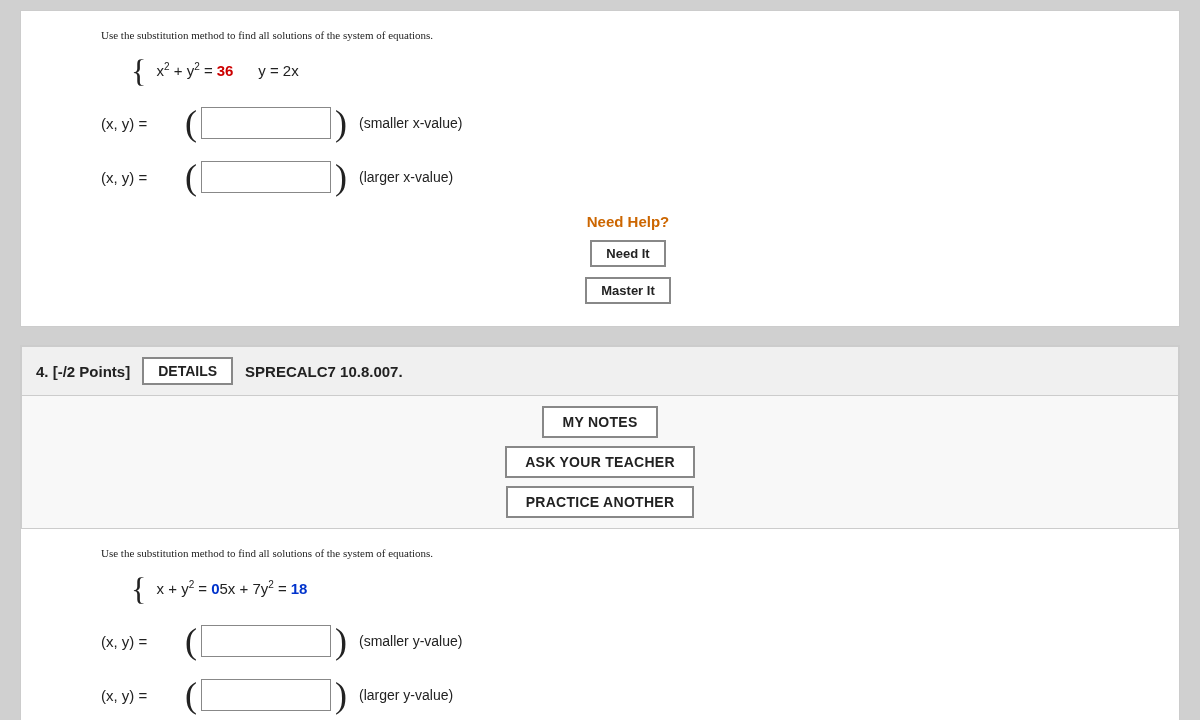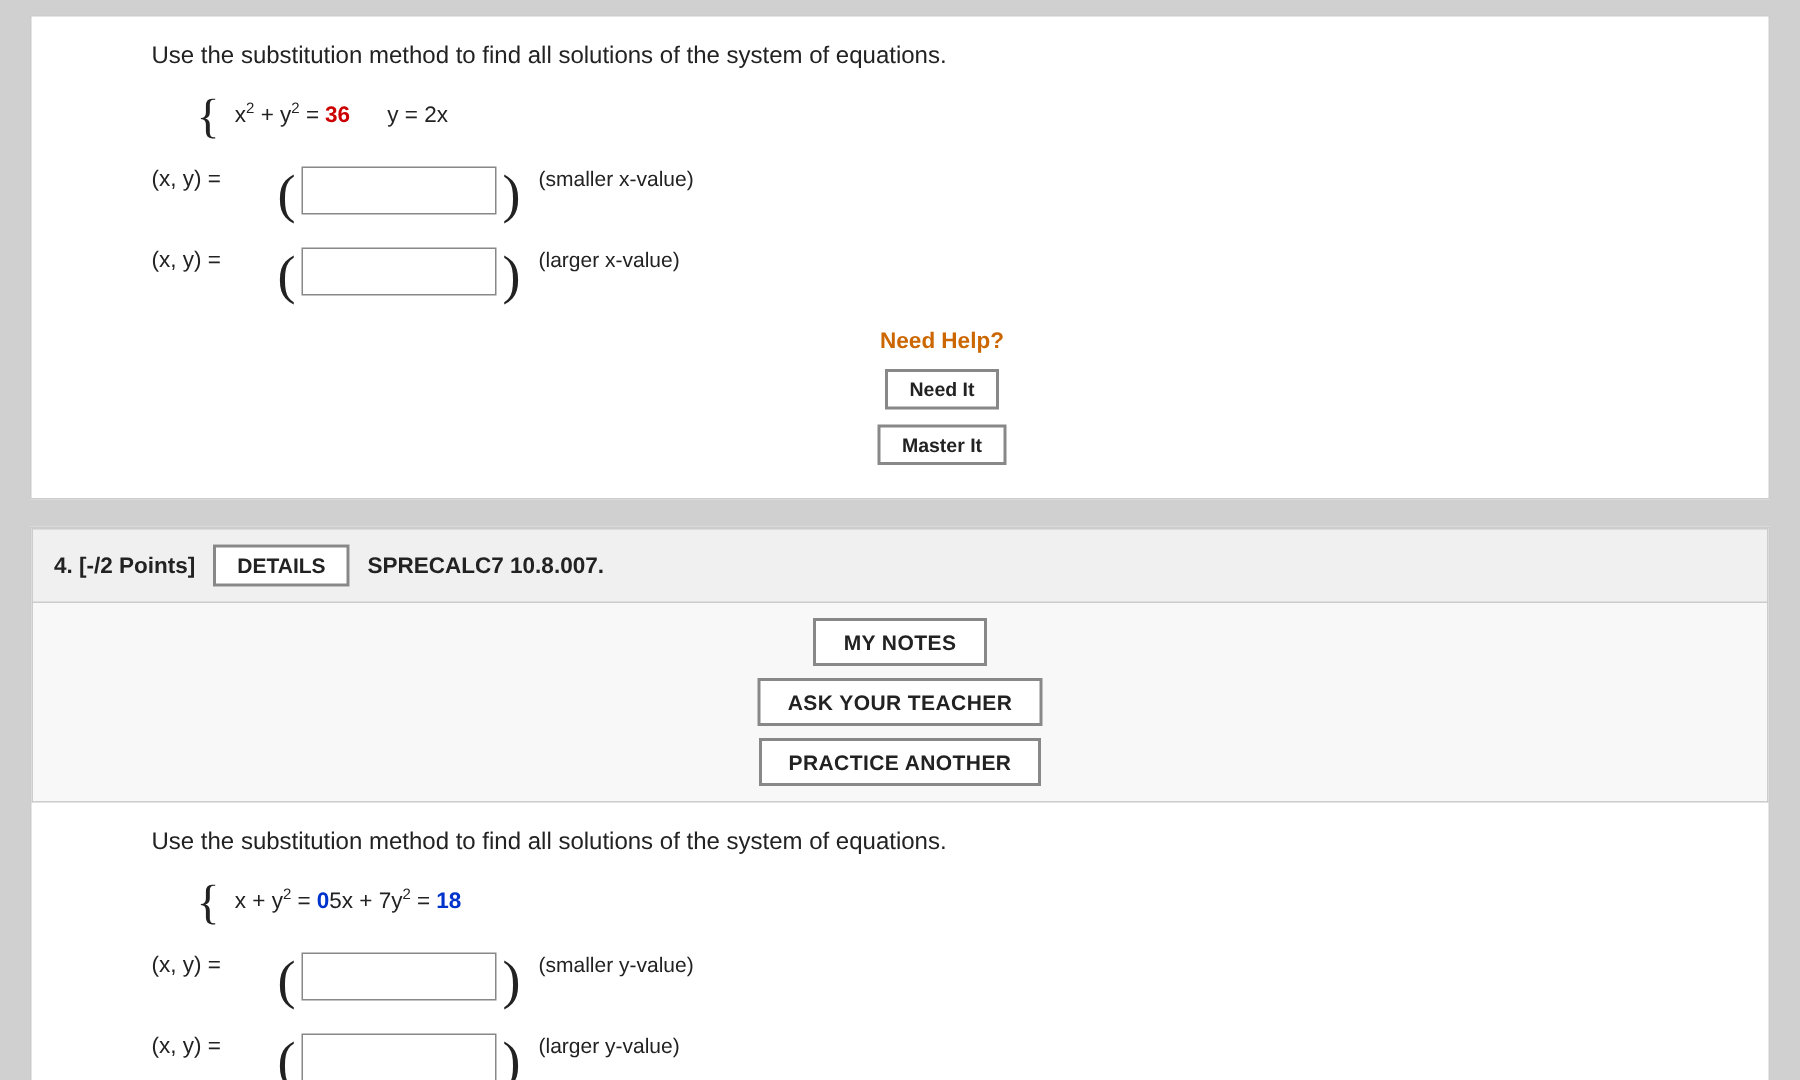--- a/index.html
+++ b/index.html
@@ -69,23 +69,24 @@
 
     
     .prev-problem {
       background: #fff;
       border: 1px solid #ccc;
       margin-bottom: 18px;
       padding: 18px 24px 22px 80px;
     }
 
     .problem-text {
-      font-size: 16px;
+      font-size: 11px;
       color: #222;
       margin-bottom: 14px;
+      font-family: Liberation Serif, serif;
     }
 
     .equation-system {
       margin: 10px 0 18px 30px;
       font-size: 15px;
       line-height: 1.7;
     }
     .brace-system {
       display: inline-flex;
       flex-direction: row;
@@ -112,20 +113,21 @@
       font-weight: bold;
     }
     .highlight-blue {
       color: #0033cc;
       font-weight: bold;
     }
 
     
     .answer-row {
       display: flex;
+      align-items: center;
       margin-bottom: 18px;
       gap: 4px;
       font-size: 15px;
     }
     .answer-label {
       min-width: 80px;
       white-space: nowrap;
     }
     .big-paren {
       font-size: 36px;

